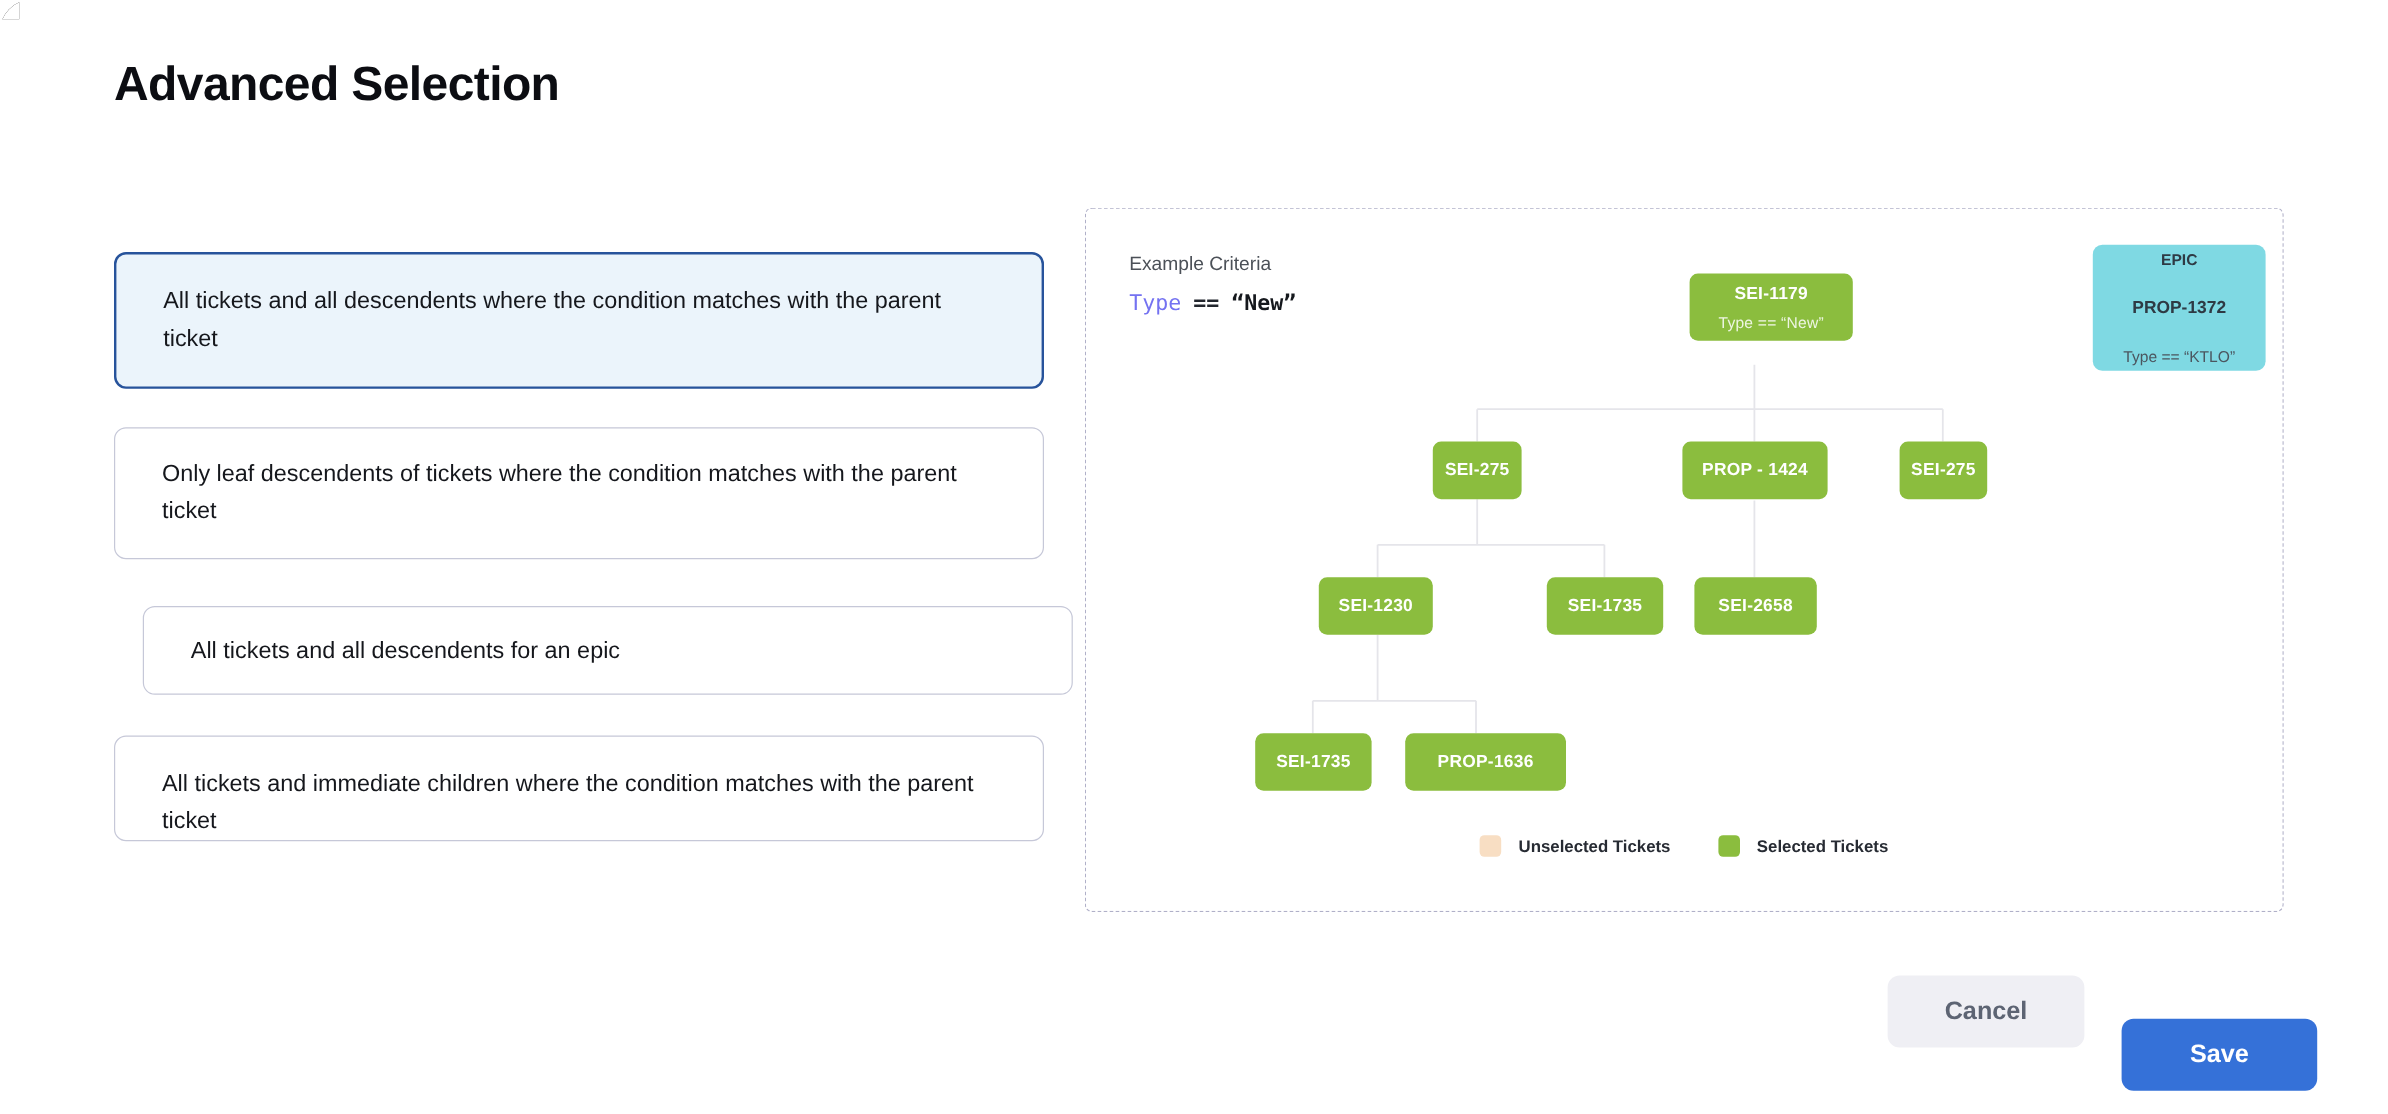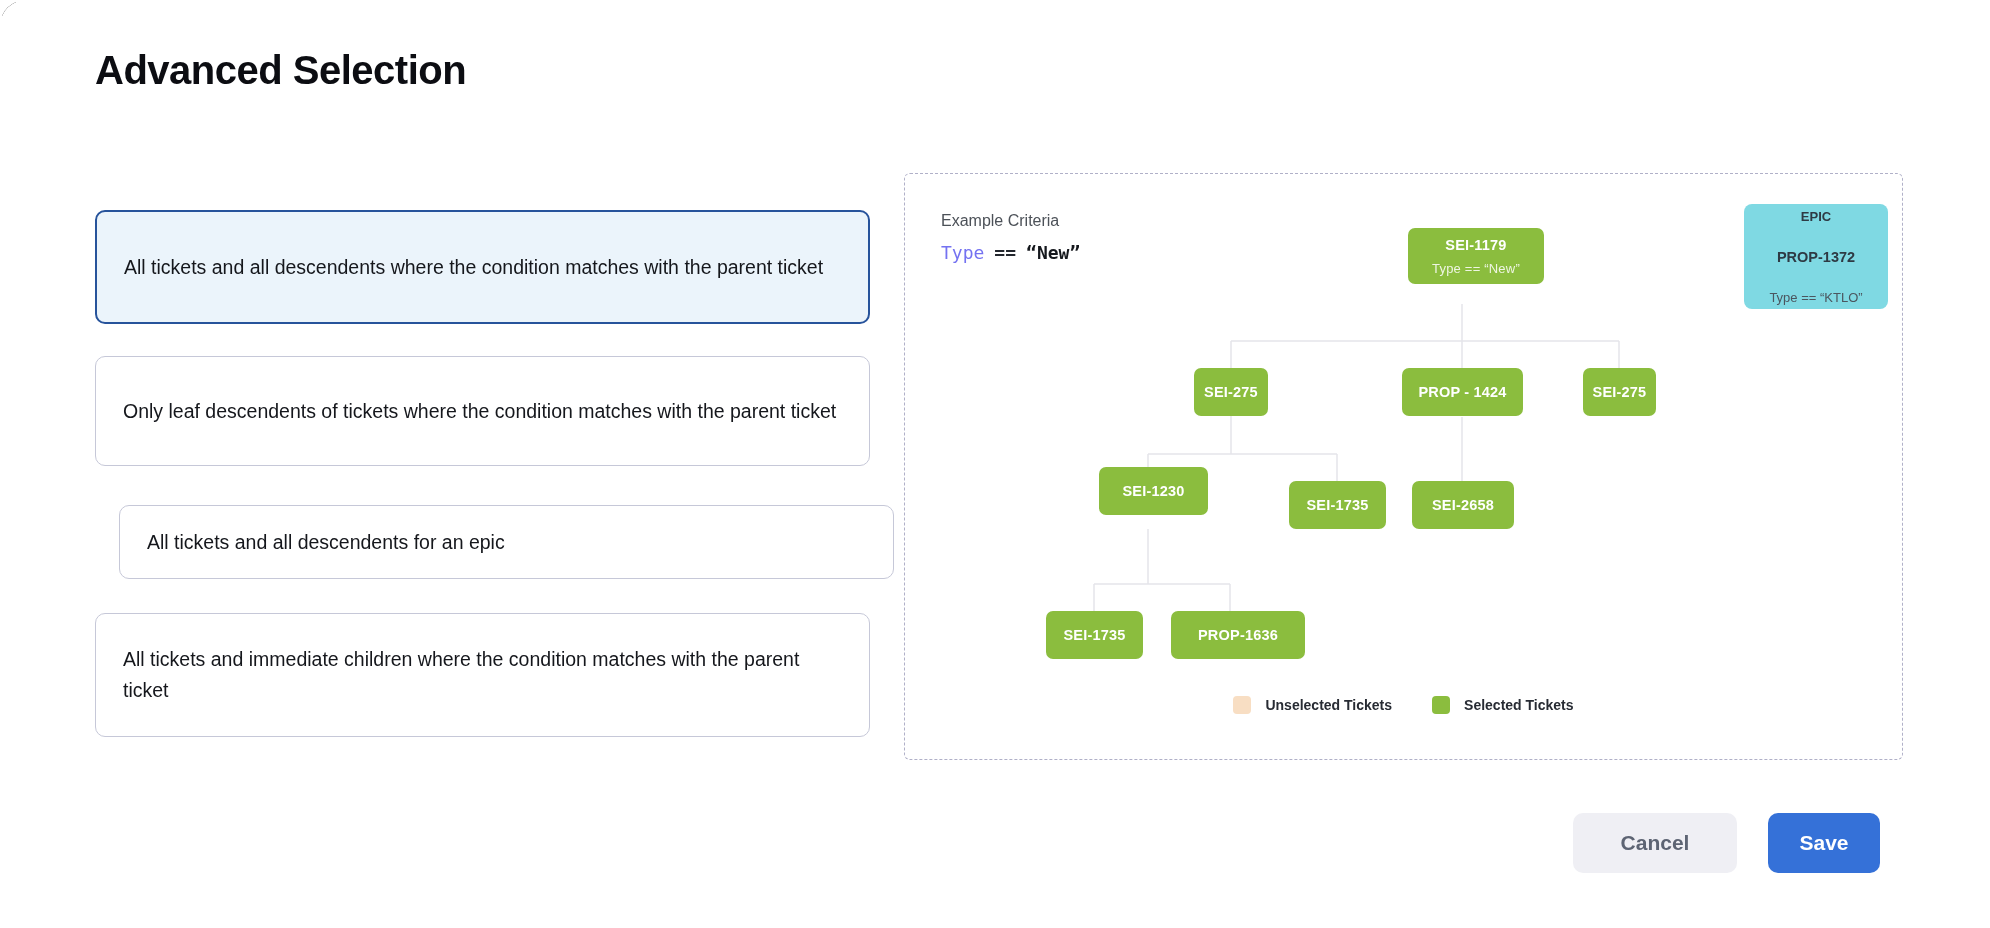--- a/index.html
+++ b/index.html
@@ -10,27 +10,27 @@
   
   .corner-artifact { position:absolute; top:0; left:0; width:16px; height:16px; background:#000; }
   .corner-artifact::after { content:''; position:absolute; inset:0; background:#fff; border-top-left-radius:14px; }
 
   .page-title { position:absolute; left:95px; top:48px; font-size:40px; font-weight:700;
                 color:#0c0d12; letter-spacing:-0.5px; }
 
   
   .option-card { position:absolute; left:95px; width:775px; border-radius:10px;
                  background:#fff; border:1.5px solid #c6c8d8; display:flex; align-items:center;
-                 padding:0 27px; cursor:pointer; }
+                 padding:0 39px; cursor:pointer; }
   .option-card .option-label { font-size:19.5px; line-height:31px; color:#15171c; font-weight:500; }
   .option-card.selected { border:2px solid #27539b; background:#ebf4fb; }
   .card-1 { top:210px; height:114px; }
   .card-2 { top:356px; height:110px; }
   .card-3 { top:505px; height:74px;margin-left:24px; }
-  .card-4 { top:613px; height:124px; }
+  .card-4 { top:613px; height:88px;align-items:flex-end; }
 
   
   .example-panel { position:absolute; left:904px; top:173px; width:999px; height:587px;
                    border:1.5px dashed #b0b0c8; border-radius:6px; background:#fff; }
   .connectors { position:absolute; inset:0; }
 
   .example-block { position:absolute; left:36px; top:38px; }
   .example-heading { font-size:16px; color:#4c5158; margin-bottom:12px; }
   .criteria-line { font-family:"DejaVu Sans Mono", monospace; font-size:18px; }
   .criteria-field { color:#7472f1; }
@@ -47,39 +47,39 @@
 
   
   .node { position:absolute; background:#8bbd3e; border-radius:7px; display:flex;
           flex-direction:column; align-items:center; justify-content:center;
           color:#fff; font-weight:700; font-size:14.5px; letter-spacing:0.2px; }
   .node .node-sub { font-size:13px; font-weight:400; color:rgba(255,255,255,0.85); margin-top:8px; }
   .node-root   { left:491px; top:54px;  width:136px; height:56px;margin-left:12px; }
   .node-r2a    { left:289px; top:194px; width:74px;  height:48px; }
   .node-r2b    { left:497px; top:194px; width:121px; height:48px; }
   .node-r2c    { left:678px; top:194px; width:73px;  height:48px; }
-  .node-r3a    { left:194px; top:293px; width:109px;  height:48px; }
+  .node-r3a    { left:194px; top:307px; width:95px;  height:48px; }
   .node-r3b    { left:384px; top:307px; width:97px;  height:48px; }
   .node-r3c    { left:507px; top:307px; width:102px; height:48px; }
   .node-r4a    { left:141px; top:437px; width:97px;  height:48px; }
   .node-r4b    { left:266px; top:437px; width:134px; height:48px; }
 
   
   .legend { position:absolute; left:0; top:522px; width:100%; display:flex;
             justify-content:center; gap:40px; align-items:center; }
   .legend-item { display:flex; align-items:center; gap:14px; }
   .legend-swatch { width:18px; height:18px; border-radius:4px; }
   .legend-label { font-size:14px; font-weight:700; color:#272b33; }
 
   
   .btn { position:absolute; top:813px; height:60px; border:none; border-radius:10px;
          font-family:"Liberation Sans", sans-serif; font-size:21px; font-weight:700;
          cursor:pointer; display:flex; align-items:center; justify-content:center; }
   .btn-cancel { left:1573px; width:164px; background:#efeff4; color:#5d6473; }
-  .btn-save   { left:1768px; width:112px; background:#3571d8; color:#ffffff; }
+  .btn-save   { left:1768px; width:163px; background:#3571d8; color:#ffffff;margin-top:36px; }
 </style>
 </head>
 <body>
 
 <div class="app">
   <div class="corner-artifact"></div>
 
   <h1 class="page-title">Advanced Selection</h1>
 
   <div class="option-card card-1 selected">

